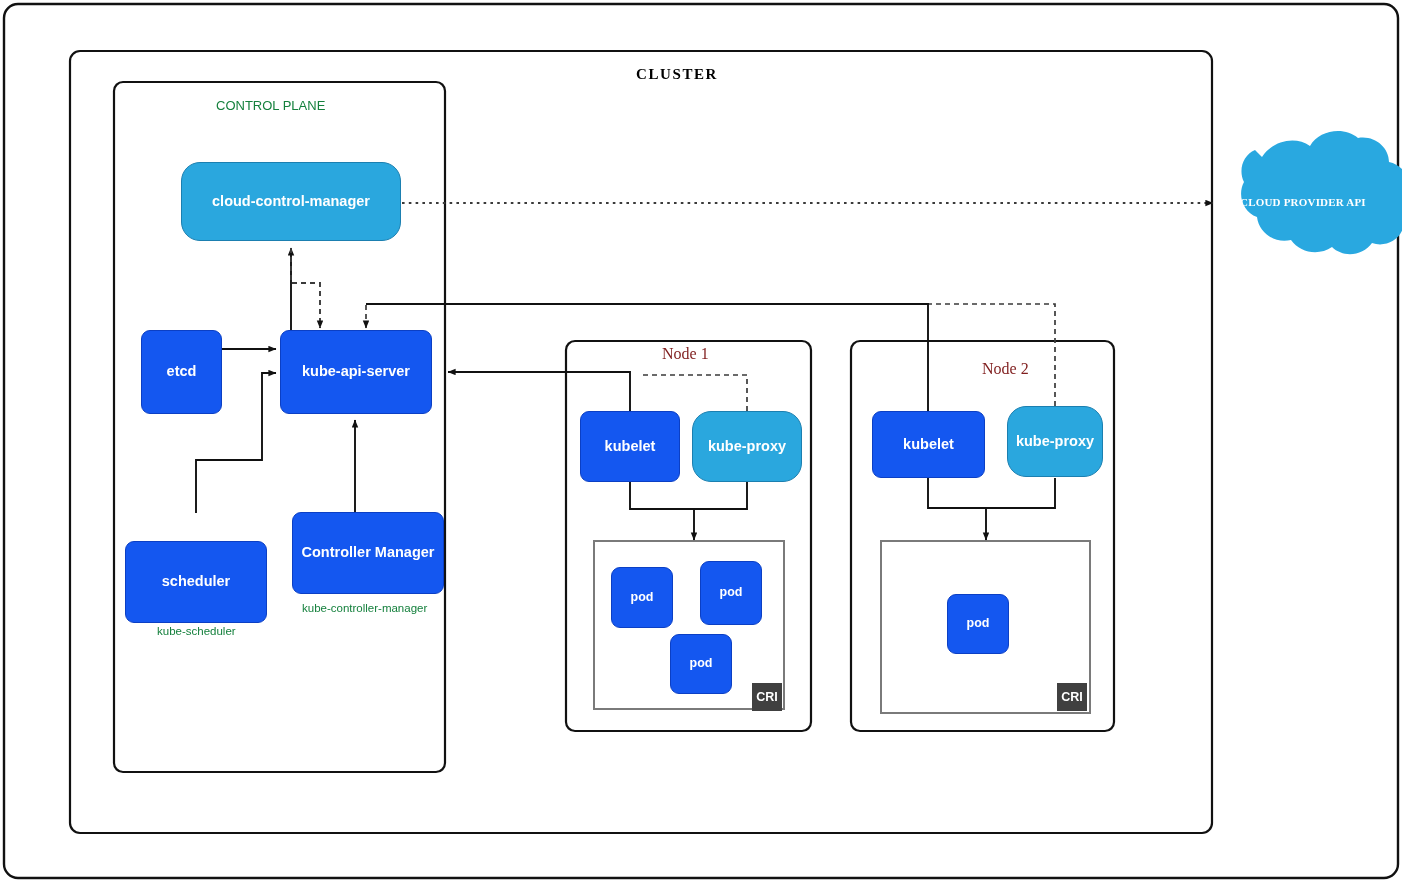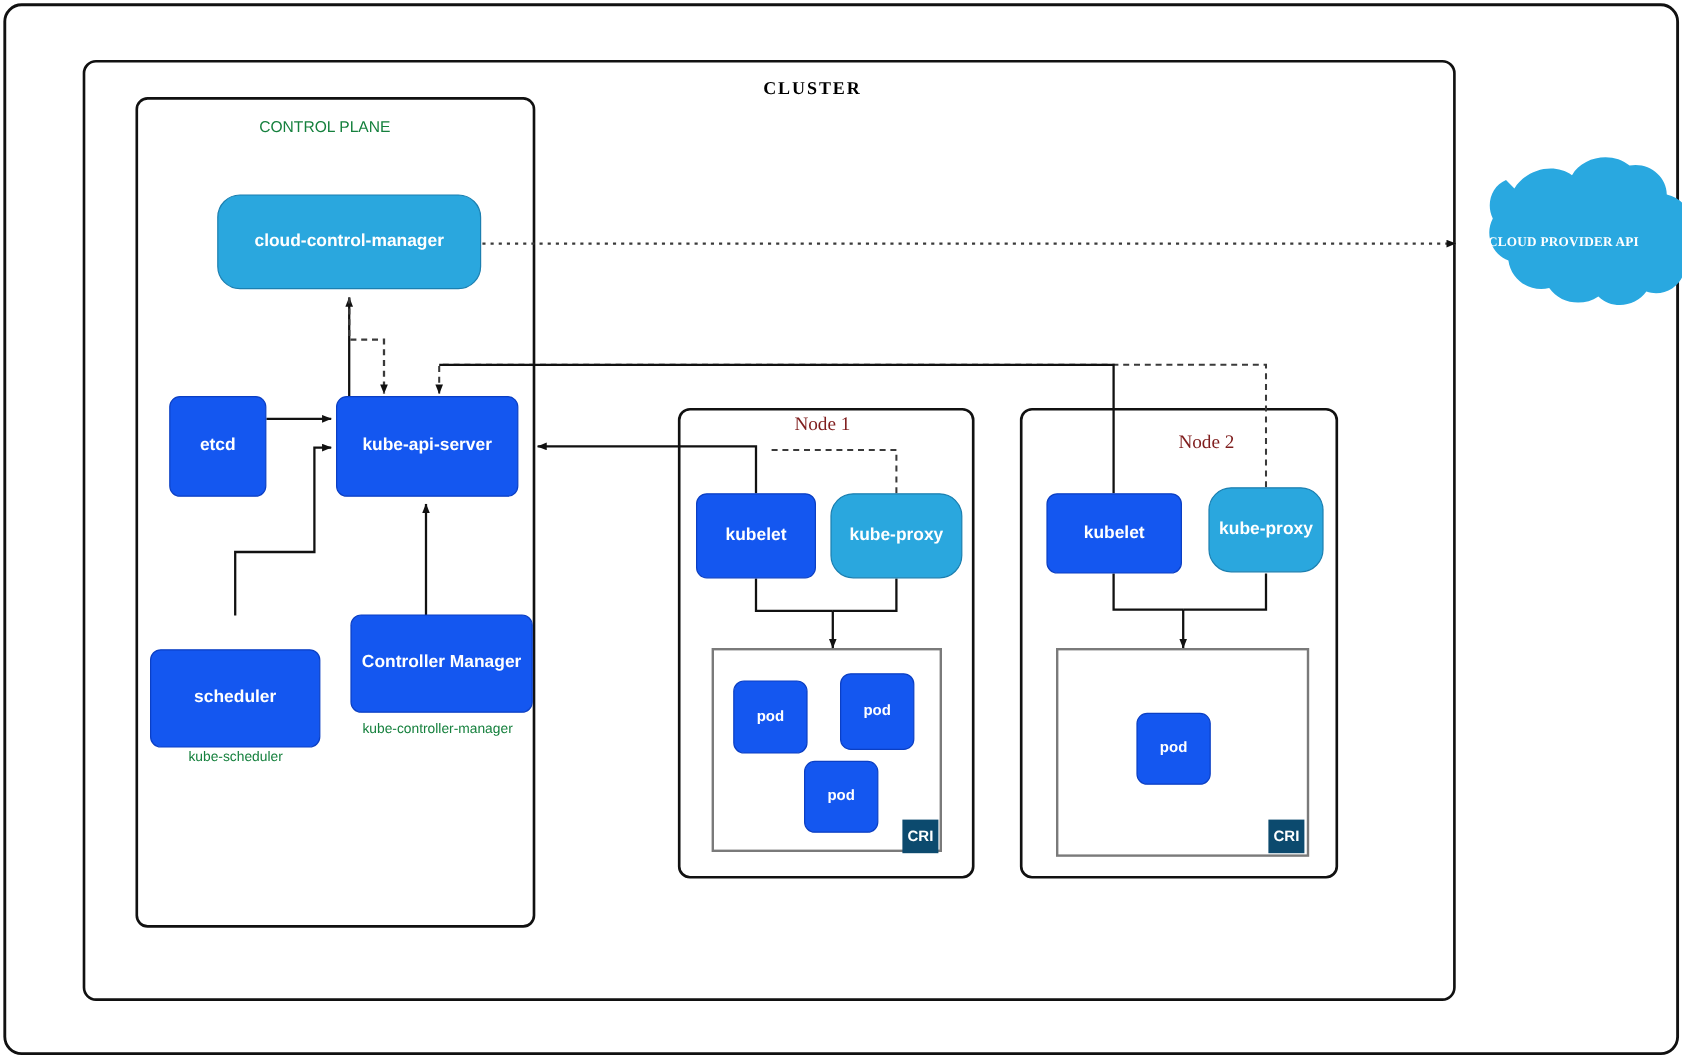--- a/index.html
+++ b/index.html
@@ -42,21 +42,21 @@
     border-radius: 9px;
   }
   .blue-light {
     background: #2aa7de;
     border: 1.5px solid #1b7fb0;
     border-radius: 19px;
   }
   .sq-badge {
     position: absolute;
     box-sizing: border-box;
-    background: #0c4a6e;
+    background: #404040;
     color: #ffffff;
     font-weight: bold;
     display: flex;
     align-items: center;
     justify-content: center;
     font-family: "Liberation Sans", sans-serif;
   }
   .plain-label {
     position: absolute;
     color: #15803d;

